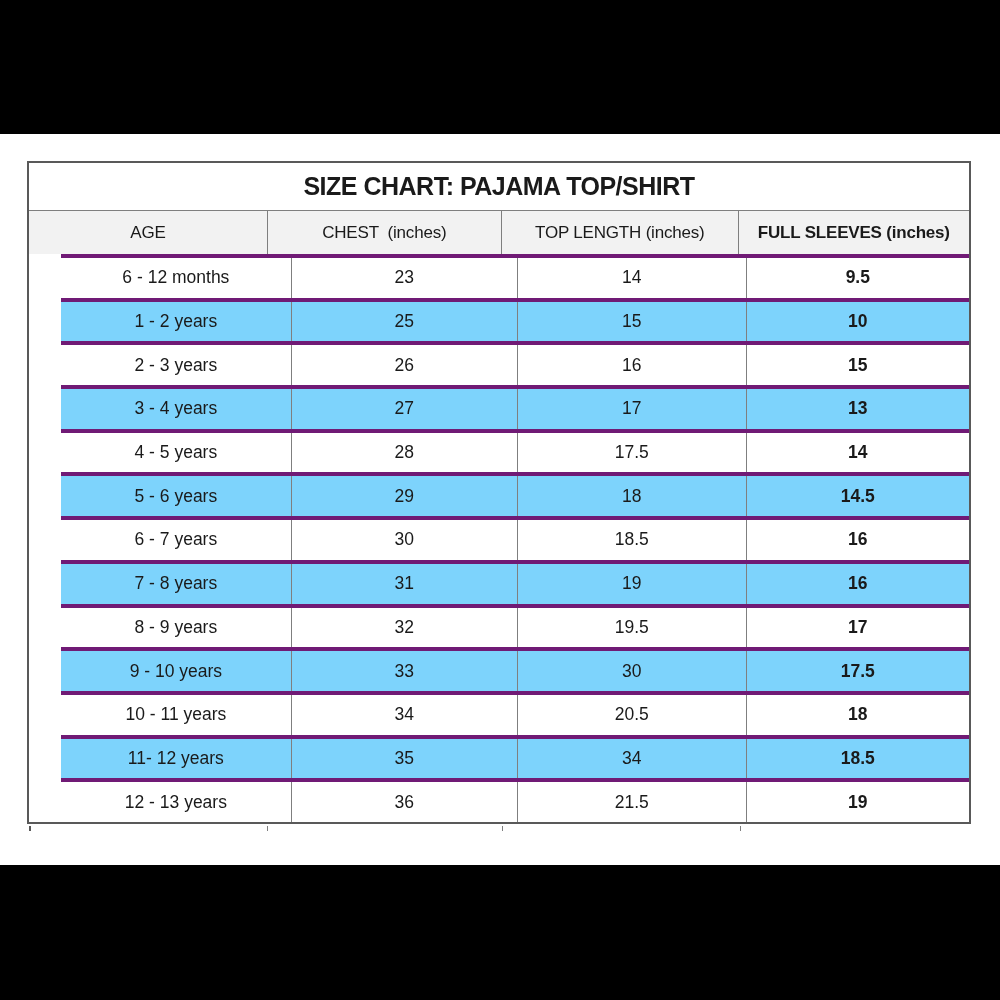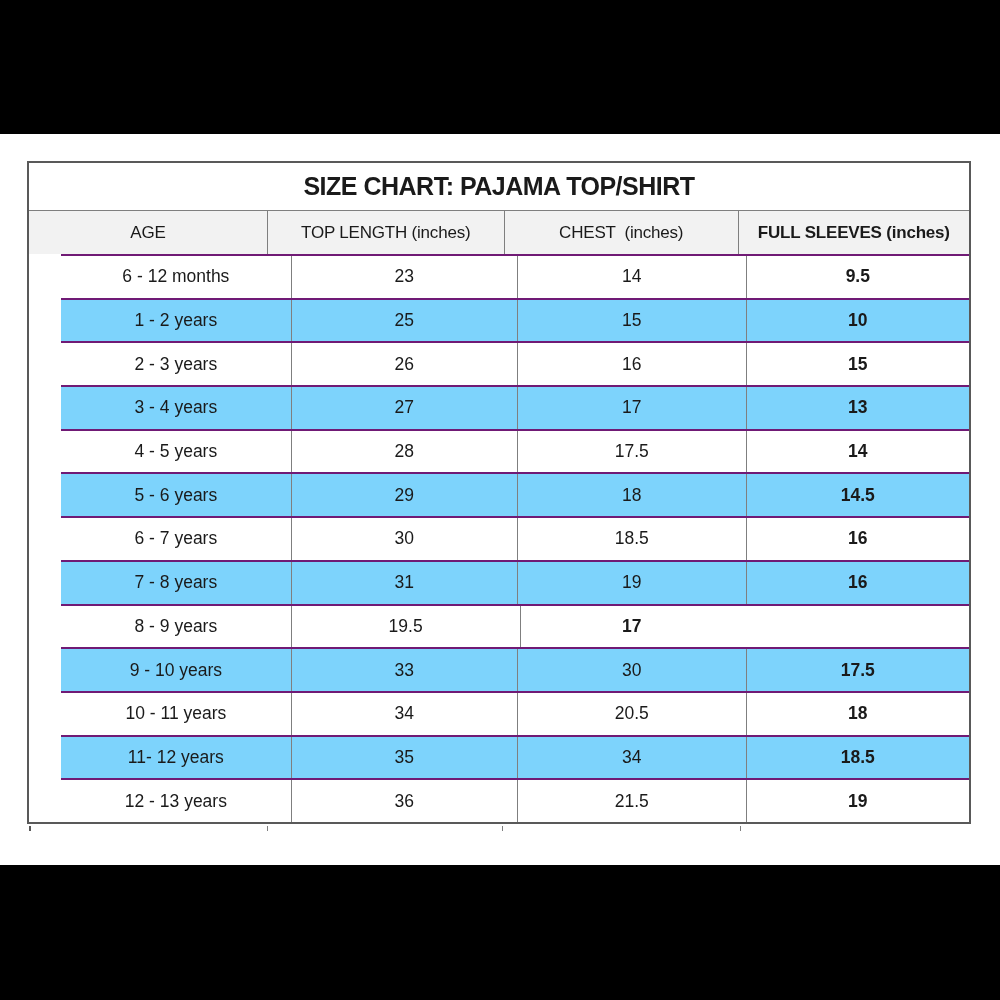--- a/index.html
+++ b/index.html
@@ -57,21 +57,21 @@
   }
   .body-rows {
     flex: 1 1 auto;
     display: flex;
     flex-direction: column;
   }
   .row {
     flex: 1 1 0;
     display: flex;
     background: #ffffff;
-    border-top: 2px solid #701a75;
+    border-top: 4px solid #701a75;
     margin-left: 32px;
   }
   .row.alt {
     background: #7dd3fc;
   }
   .cell {
     display: flex;
     align-items: center;
     justify-content: center;
     box-sizing: border-box;
@@ -107,22 +107,22 @@
 
 <div class="canvas">
   <div class="size-table">
 
     <div class="title-row">
       <span class="title">SIZE CHART: PAJAMA TOP/SHIRT</span>
     </div>
 
     <div class="header-row">
       <div class="cell c0">AGE</div>
+      <div class="cell c1">CHEST  (inches)</div>
       <div class="cell c2">TOP LENGTH (inches)</div>
-      <div class="cell c1">CHEST  (inches)</div>
       <div class="cell c3">FULL SLEEVES (inches)</div>
     </div>
 
     <div class="body-rows">
         <div class="row">
           <div class="cell c0">6 - 12 months</div>
           <div class="cell c1">23</div>
           <div class="cell c2">14</div>
           <div class="cell c3">9.5</div>
         </div>
@@ -163,20 +163,21 @@
           <div class="cell c3">16</div>
         </div>
         <div class="row alt">
           <div class="cell c0">7 - 8 years</div>
           <div class="cell c1">31</div>
           <div class="cell c2">19</div>
           <div class="cell c3">16</div>
         </div>
         <div class="row">
           <div class="cell c0">8 - 9 years</div>
+          <div class="cell c1">32</div>
           <div class="cell c2">19.5</div>
           <div class="cell c3">17</div>
         </div>
         <div class="row alt">
           <div class="cell c0">9 - 10 years</div>
           <div class="cell c1">33</div>
           <div class="cell c2">30</div>
           <div class="cell c3">17.5</div>
         </div>
         <div class="row">

